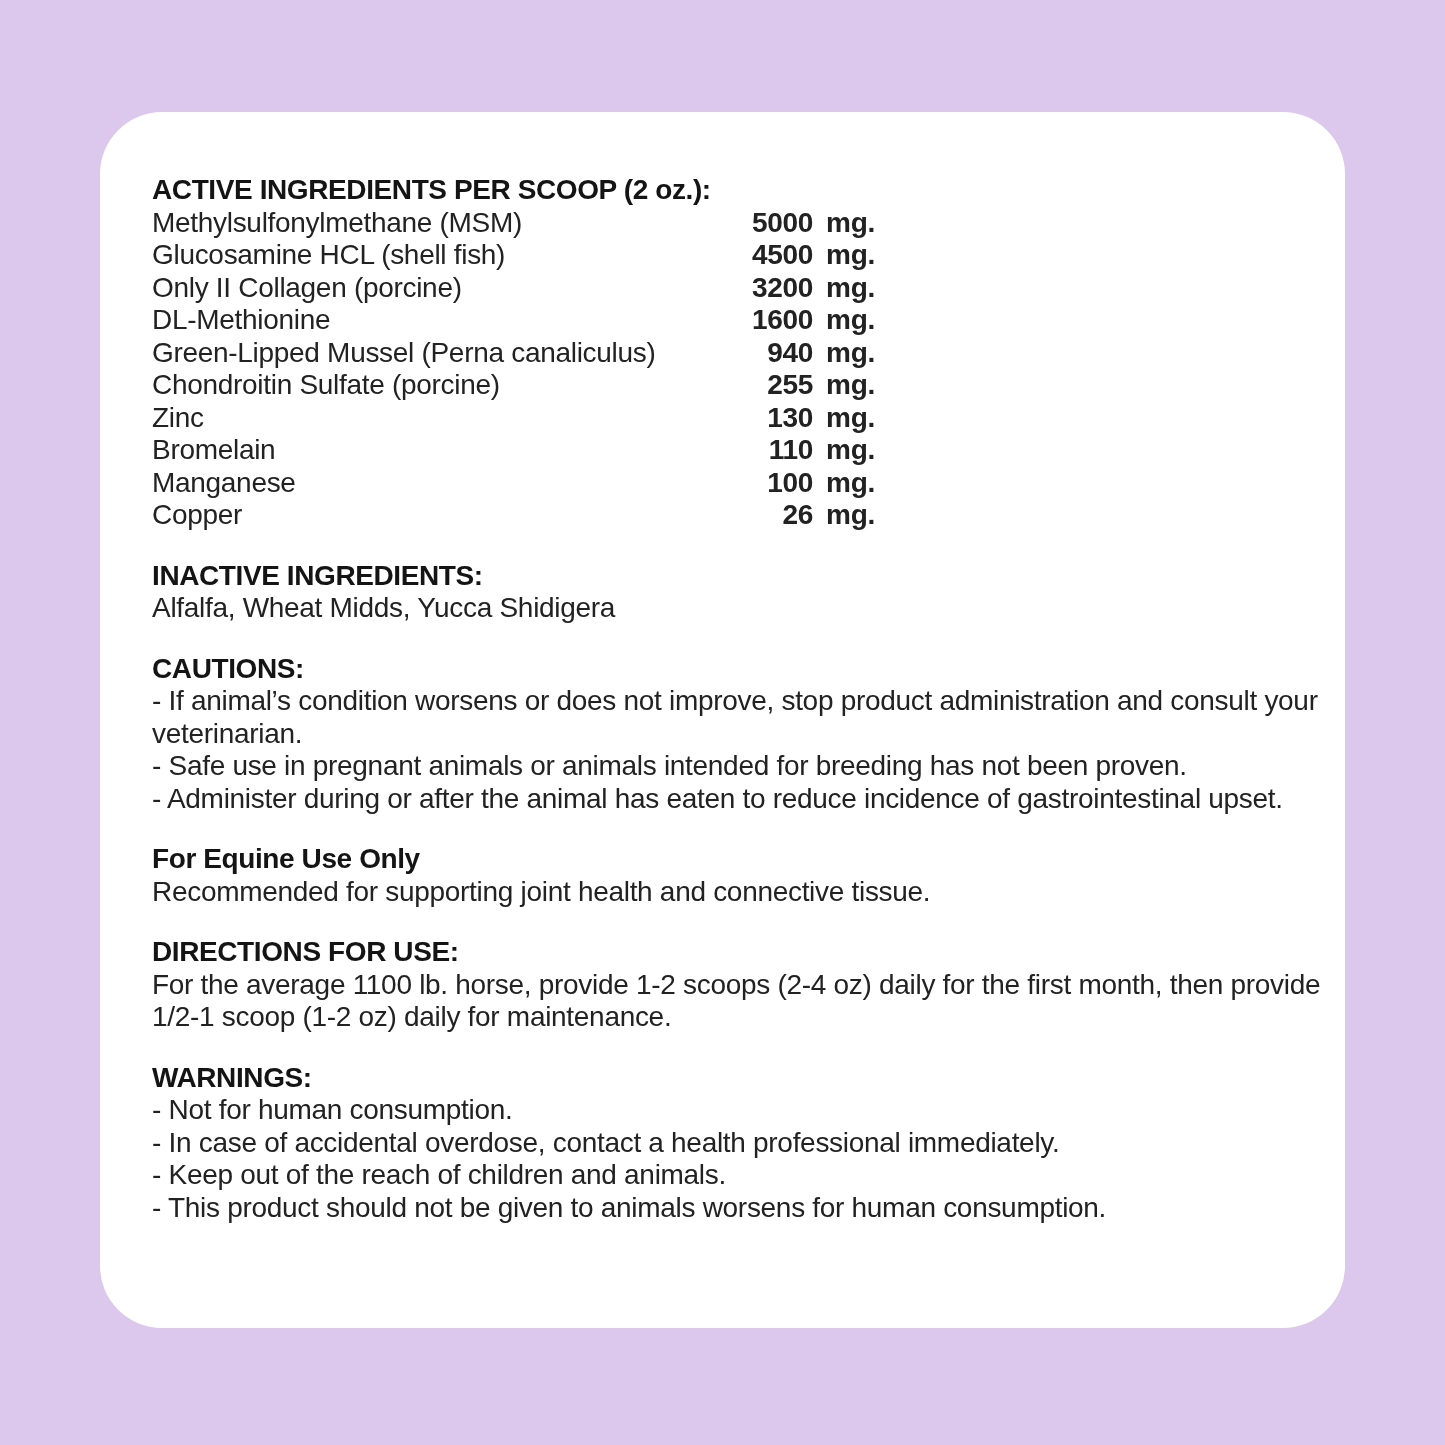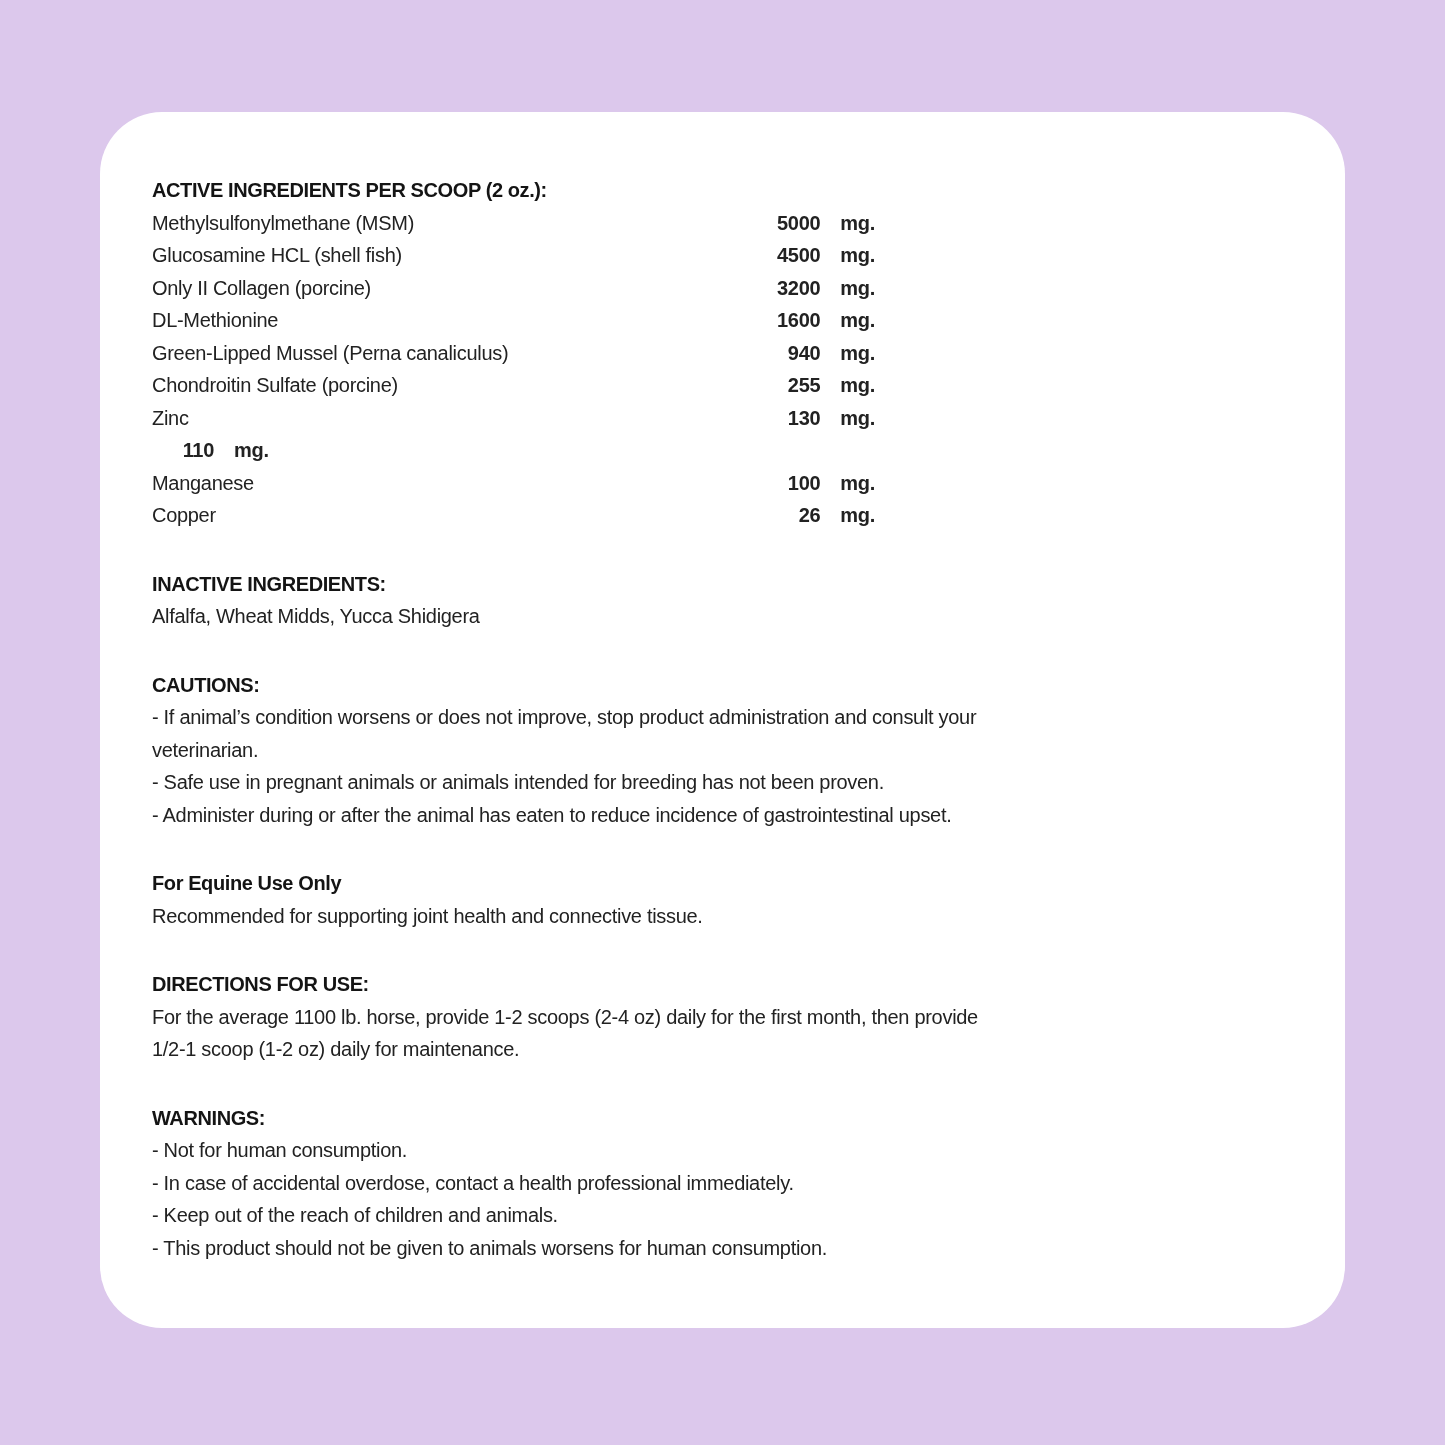--- a/index.html
+++ b/index.html
@@ -18,36 +18,36 @@
     height: 1216px;
     background: #ffffff;
     border-radius: 62px;
   }
   .content {
     position: absolute;
     left: 52px;
     top: 62px;
     right: 60px;
     color: #222222;
-    font-size: 20px;
+    font-size: 28px;
     letter-spacing: -0.3px;
     line-height: 32.5px;
   }
   .heading {
     font-weight: 700;
     color: #141414;
     letter-spacing: -0.4px;
   }
-  .section { margin-top: 36px; }
+  .section { margin-top: 28px; }
   .ing-table { width: 723px; }
   .ing-row { display: flex; align-items: flex-end; gap: 7px; }
   .ing-name { flex: 1; }
   .ing-amount { display: flex; font-weight: bold; }
   .ing-value { width: 62px; text-align: right; }
-  .ing-unit { margin-left: 20px; }
+  .ing-unit { margin-left: 13px; }
   .line { white-space: nowrap; }
 </style>
 </head>
 <body>
 
 <div class="card">
   <div class="content">
 
     <div>
       <div class="heading">ACTIVE INGREDIENTS PER SCOOP (2 oz.):</div>
@@ -95,20 +95,21 @@
             </span>
         </div>
         <div class="ing-row">
           <span class="ing-name">Zinc</span>
           <span class="ing-amount">
               <span class="ing-value">130</span>
               <span class="ing-unit">mg.</span>
             </span>
         </div>
         <div class="ing-row">
+          <span class="ing-name">Bromelain</span>
           <span class="ing-amount">
               <span class="ing-value">110</span>
               <span class="ing-unit">mg.</span>
             </span>
         </div>
         <div class="ing-row">
           <span class="ing-name">Manganese</span>
           <span class="ing-amount">
               <span class="ing-value">100</span>
               <span class="ing-unit">mg.</span>

